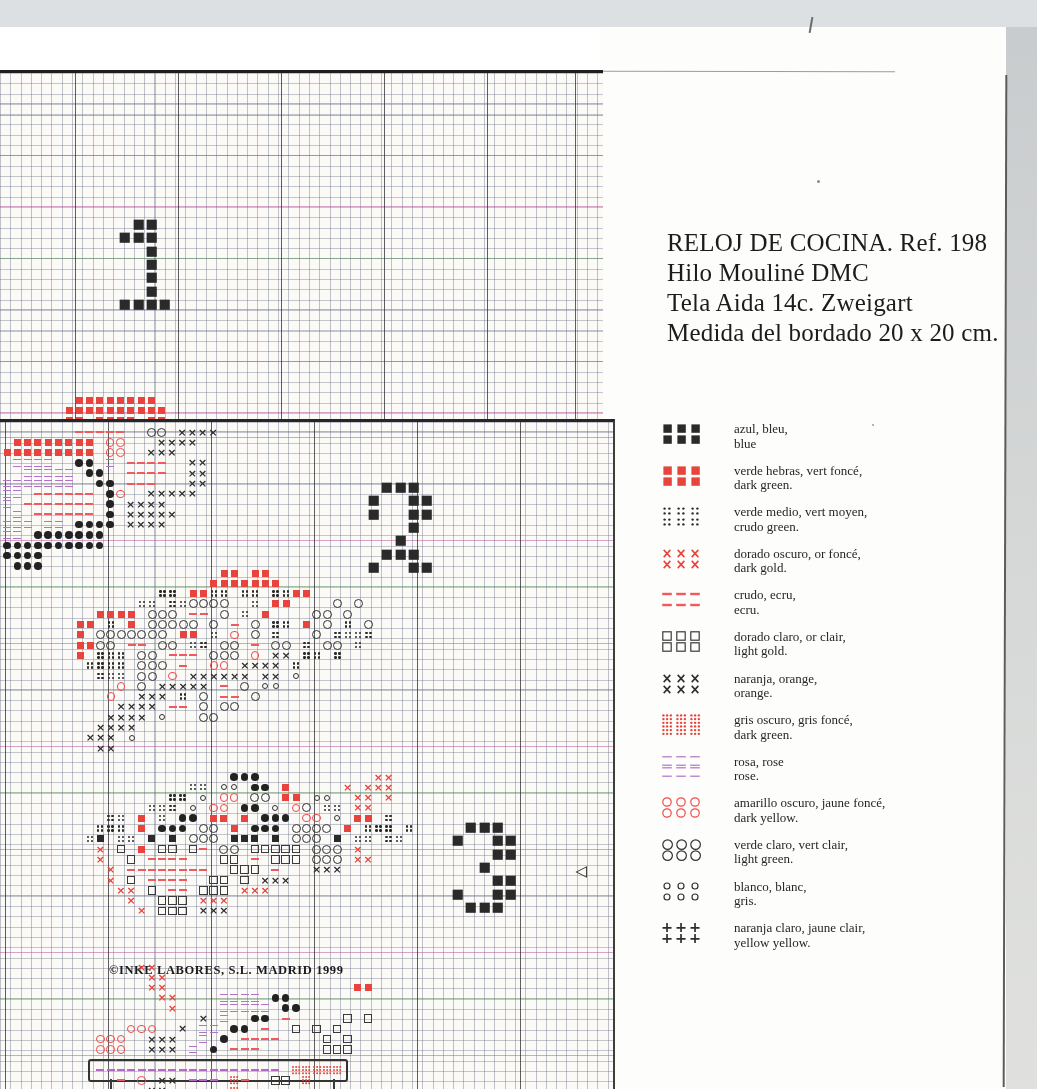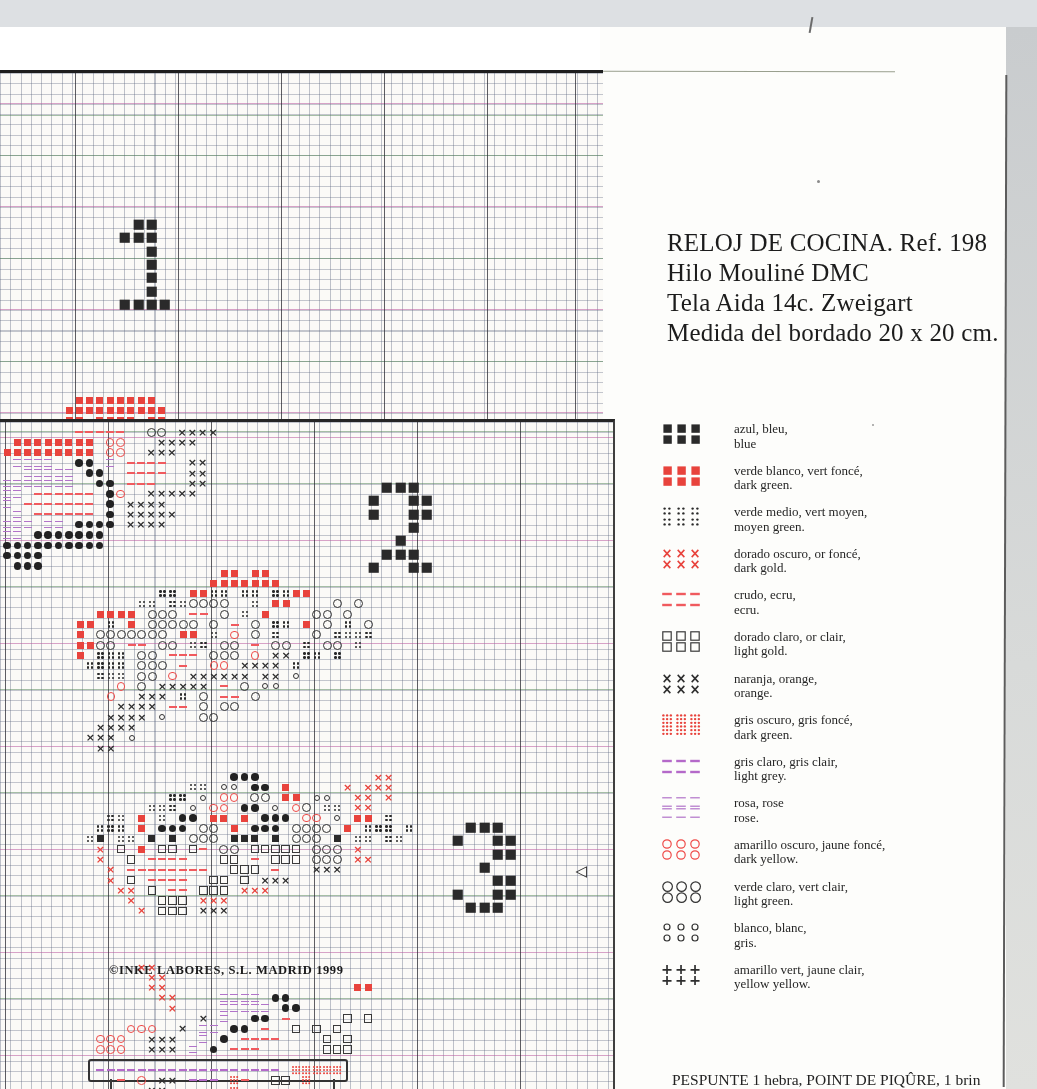--- a/index.html
+++ b/index.html
@@ -112,40 +112,40 @@
             <i class="st s-vosc"></i>
             <i class="st s-vosc"></i>
           </div>
           <div class="row">
             <i class="st s-vosc"></i>
             <i class="st s-vosc"></i>
             <i class="st s-vosc"></i>
           </div>
         </div>
         <div class="legend-label">
-          <div>verde blanco, vert foncé,</div>
+          <div>verde hebras, vert foncé,</div>
           <div>dark green.</div>
         </div>
       </div>
       <div class="legend-item">
         <div class="legend-sym">
           <div class="row">
             <i class="st s-vmed"></i>
             <i class="st s-vmed"></i>
             <i class="st s-vmed"></i>
           </div>
           <div class="row">
             <i class="st s-vmed"></i>
             <i class="st s-vmed"></i>
             <i class="st s-vmed"></i>
           </div>
         </div>
         <div class="legend-label">
           <div>verde medio, vert moyen,</div>
-          <div>moyen green.</div>
+          <div>crudo green.</div>
         </div>
       </div>
       <div class="legend-item">
         <div class="legend-sym">
           <div class="row">
             <i class="st s-dosc">×</i>
             <i class="st s-dosc">×</i>
             <i class="st s-dosc">×</i>
           </div>
           <div class="row">
@@ -227,38 +227,20 @@
           </div>
         </div>
         <div class="legend-label">
           <div>gris oscuro, gris foncé,</div>
           <div>dark green.</div>
         </div>
       </div>
       <div class="legend-item">
         <div class="legend-sym">
           <div class="row">
-            <i class="st s-gcla"></i>
-            <i class="st s-gcla"></i>
-            <i class="st s-gcla"></i>
-          </div>
-          <div class="row">
-            <i class="st s-gcla"></i>
-            <i class="st s-gcla"></i>
-            <i class="st s-gcla"></i>
-          </div>
-        </div>
-        <div class="legend-label">
-          <div>gris claro, gris clair,</div>
-          <div>light grey.</div>
-        </div>
-      </div>
-      <div class="legend-item">
-        <div class="legend-sym">
-          <div class="row">
             <i class="st s-rosa"></i>
             <i class="st s-rosa"></i>
             <i class="st s-rosa"></i>
           </div>
           <div class="row">
             <i class="st s-rosa"></i>
             <i class="st s-rosa"></i>
             <i class="st s-rosa"></i>
           </div>
         </div>
@@ -328,26 +310,25 @@
             <i class="st s-acla">+</i>
             <i class="st s-acla">+</i>
           </div>
           <div class="row">
             <i class="st s-acla">+</i>
             <i class="st s-acla">+</i>
             <i class="st s-acla">+</i>
           </div>
         </div>
         <div class="legend-label">
-          <div>amarillo vert, jaune clair,</div>
+          <div>naranja claro, jaune clair,</div>
           <div>yellow yellow.</div>
         </div>
       </div>
     </div>
-  <div class="abs footer-text" style="left:72px;top:1044px">PESPUNTE 1 hebra, POINT DE PIQÛRE, 1 brin</div>
 </div>
 
 <div class="abs grid-page grid1">
     <i class="st s-azul" style="left: 132.6px; top: 146px; transform: scale(1.45);"></i>
     <i class="st s-azul" style="left: 145.9px; top: 146px; transform: scale(1.45);"></i>
     <i class="st s-azul" style="left: 119.3px; top: 159.3px; transform: scale(1.45);"></i>
     <i class="st s-azul" style="left: 132.6px; top: 159.3px; transform: scale(1.45);"></i>
     <i class="st s-azul" style="left: 145.9px; top: 159.3px; transform: scale(1.45);"></i>
     <i class="st s-azul" style="left: 145.9px; top: 172.6px; transform: scale(1.45);"></i>
     <i class="st s-azul" style="left: 145.9px; top: 185.9px; transform: scale(1.45);"></i>

